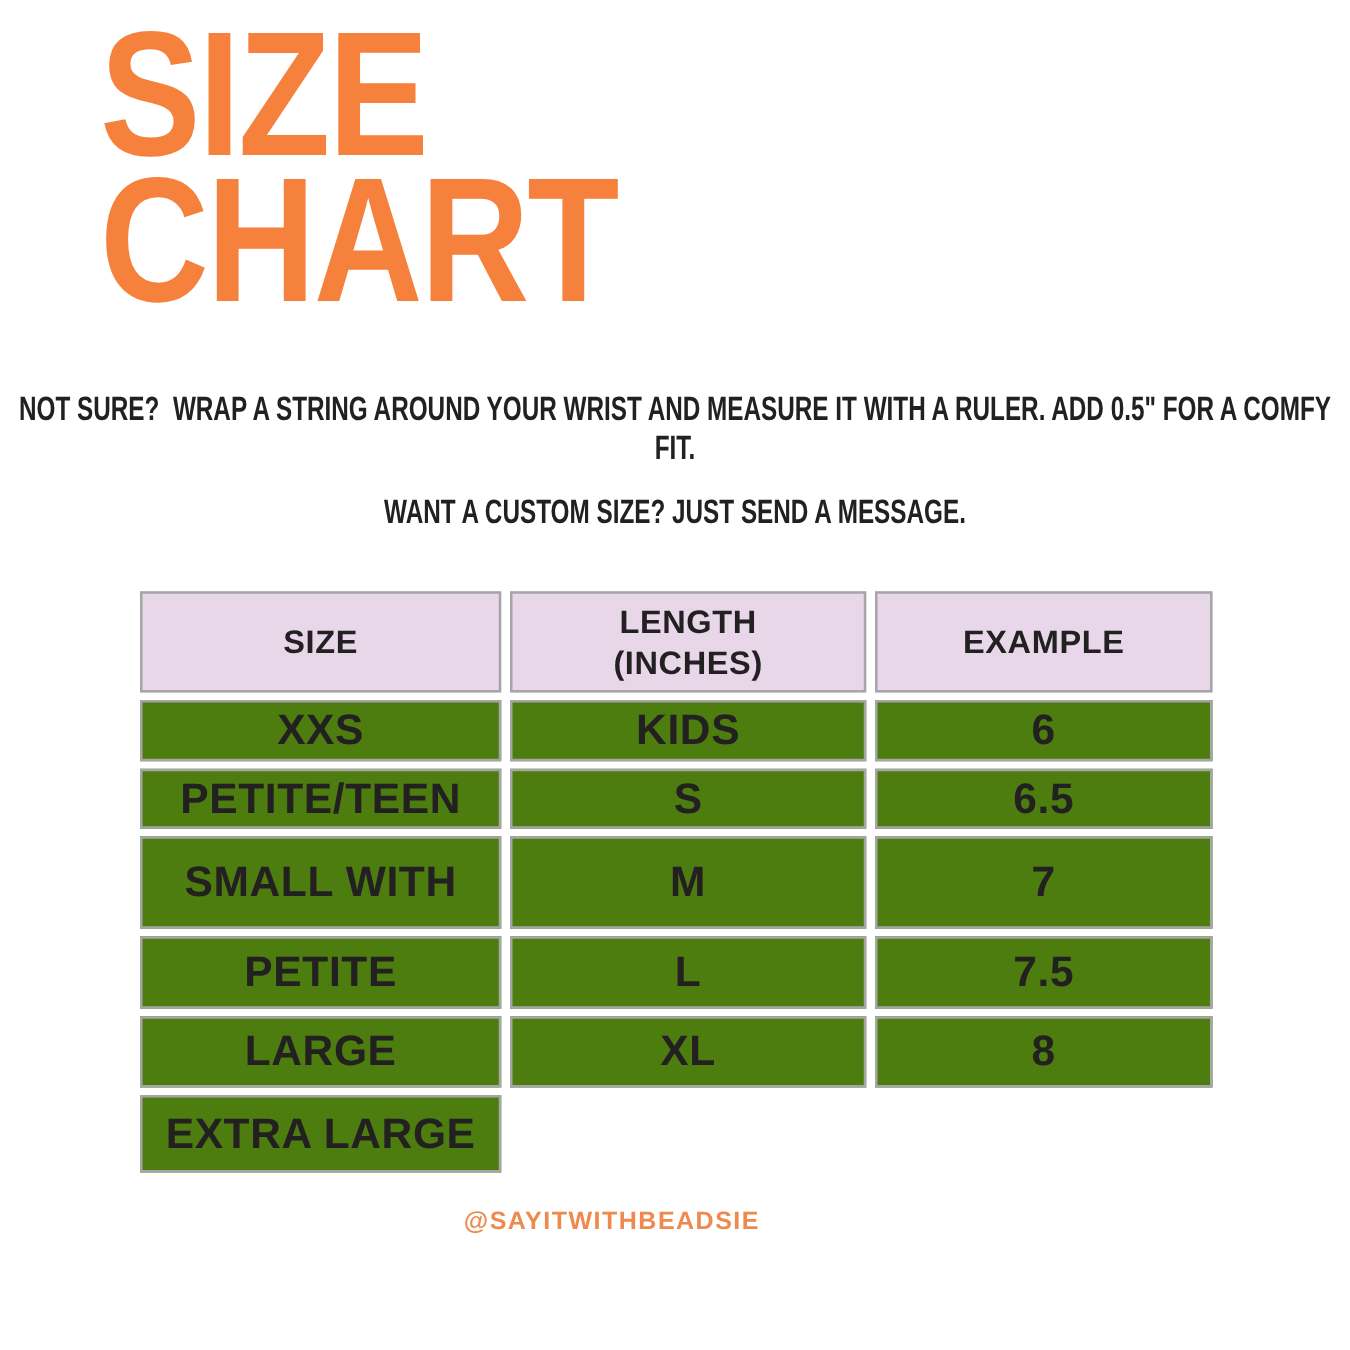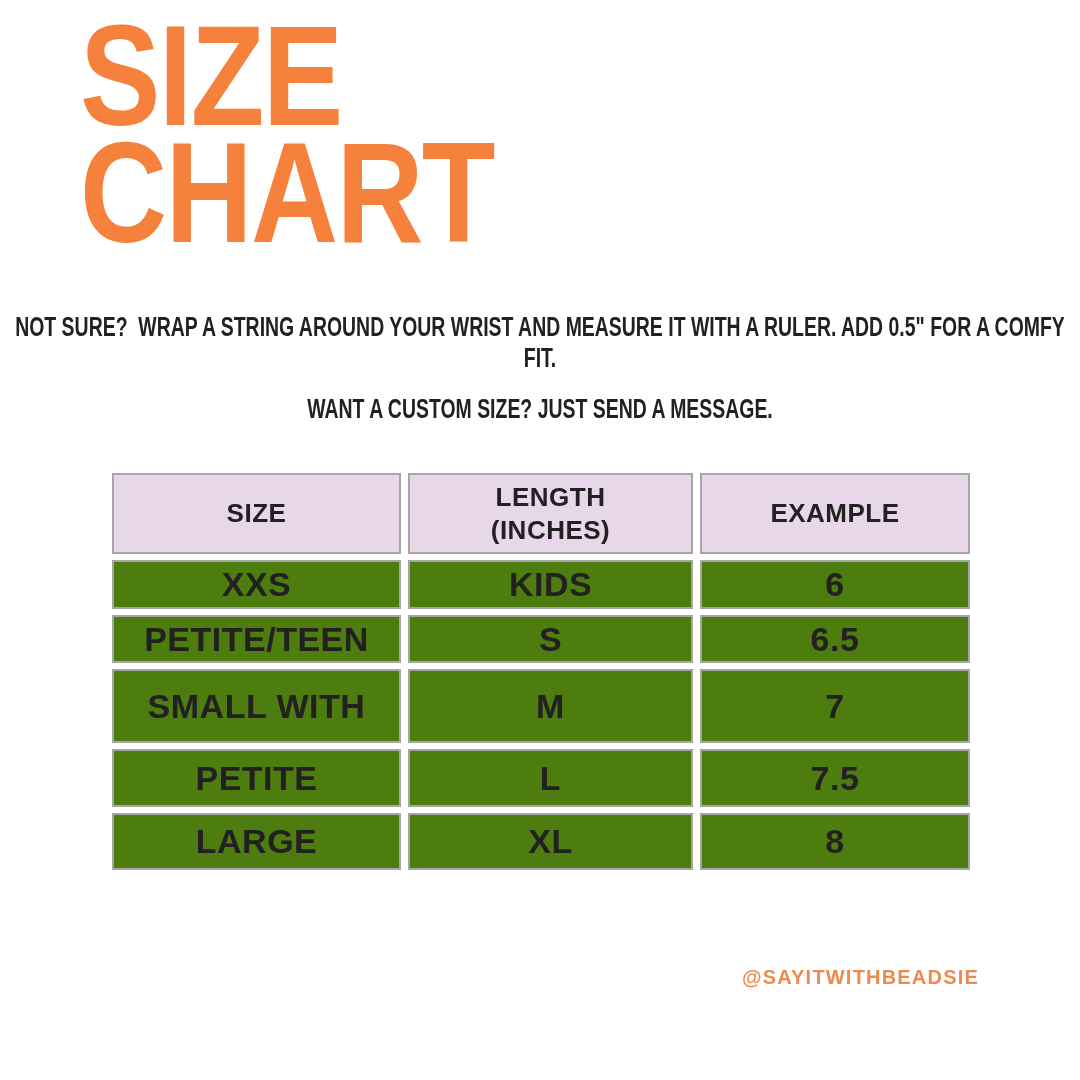--- a/index.html
+++ b/index.html
@@ -74,21 +74,21 @@
     white-space: pre-line;
     letter-spacing: 0.5px;
   }
 
   
   .footer {
     position: absolute;
     top: 962px;
     left: 0;
     width: 979px;
-    text-align: right;
+    text-align: center;
     font-size: 20px;
     font-weight: bold;
     letter-spacing: 1.2px;
     color: #EF8A4E;
     line-height: 30px;
   }
 </style>
 </head>
 <body>
 
@@ -120,17 +120,18 @@
     <div class="cell">M</div>
     <div class="cell">7</div>
     <div class="cell">PETITE</div>
 
     <div class="cell">L</div>
     <div class="cell">7.5</div>
     <div class="cell">LARGE</div>
 
     <div class="cell">XL</div>
     <div class="cell">8</div>
+    <div class="cell">EXTRA LARGE</div>
   </div>
 
   <div class="footer">@SAYITWITHBEADSIE</div>
 
 </div>
 
 </body></html>

